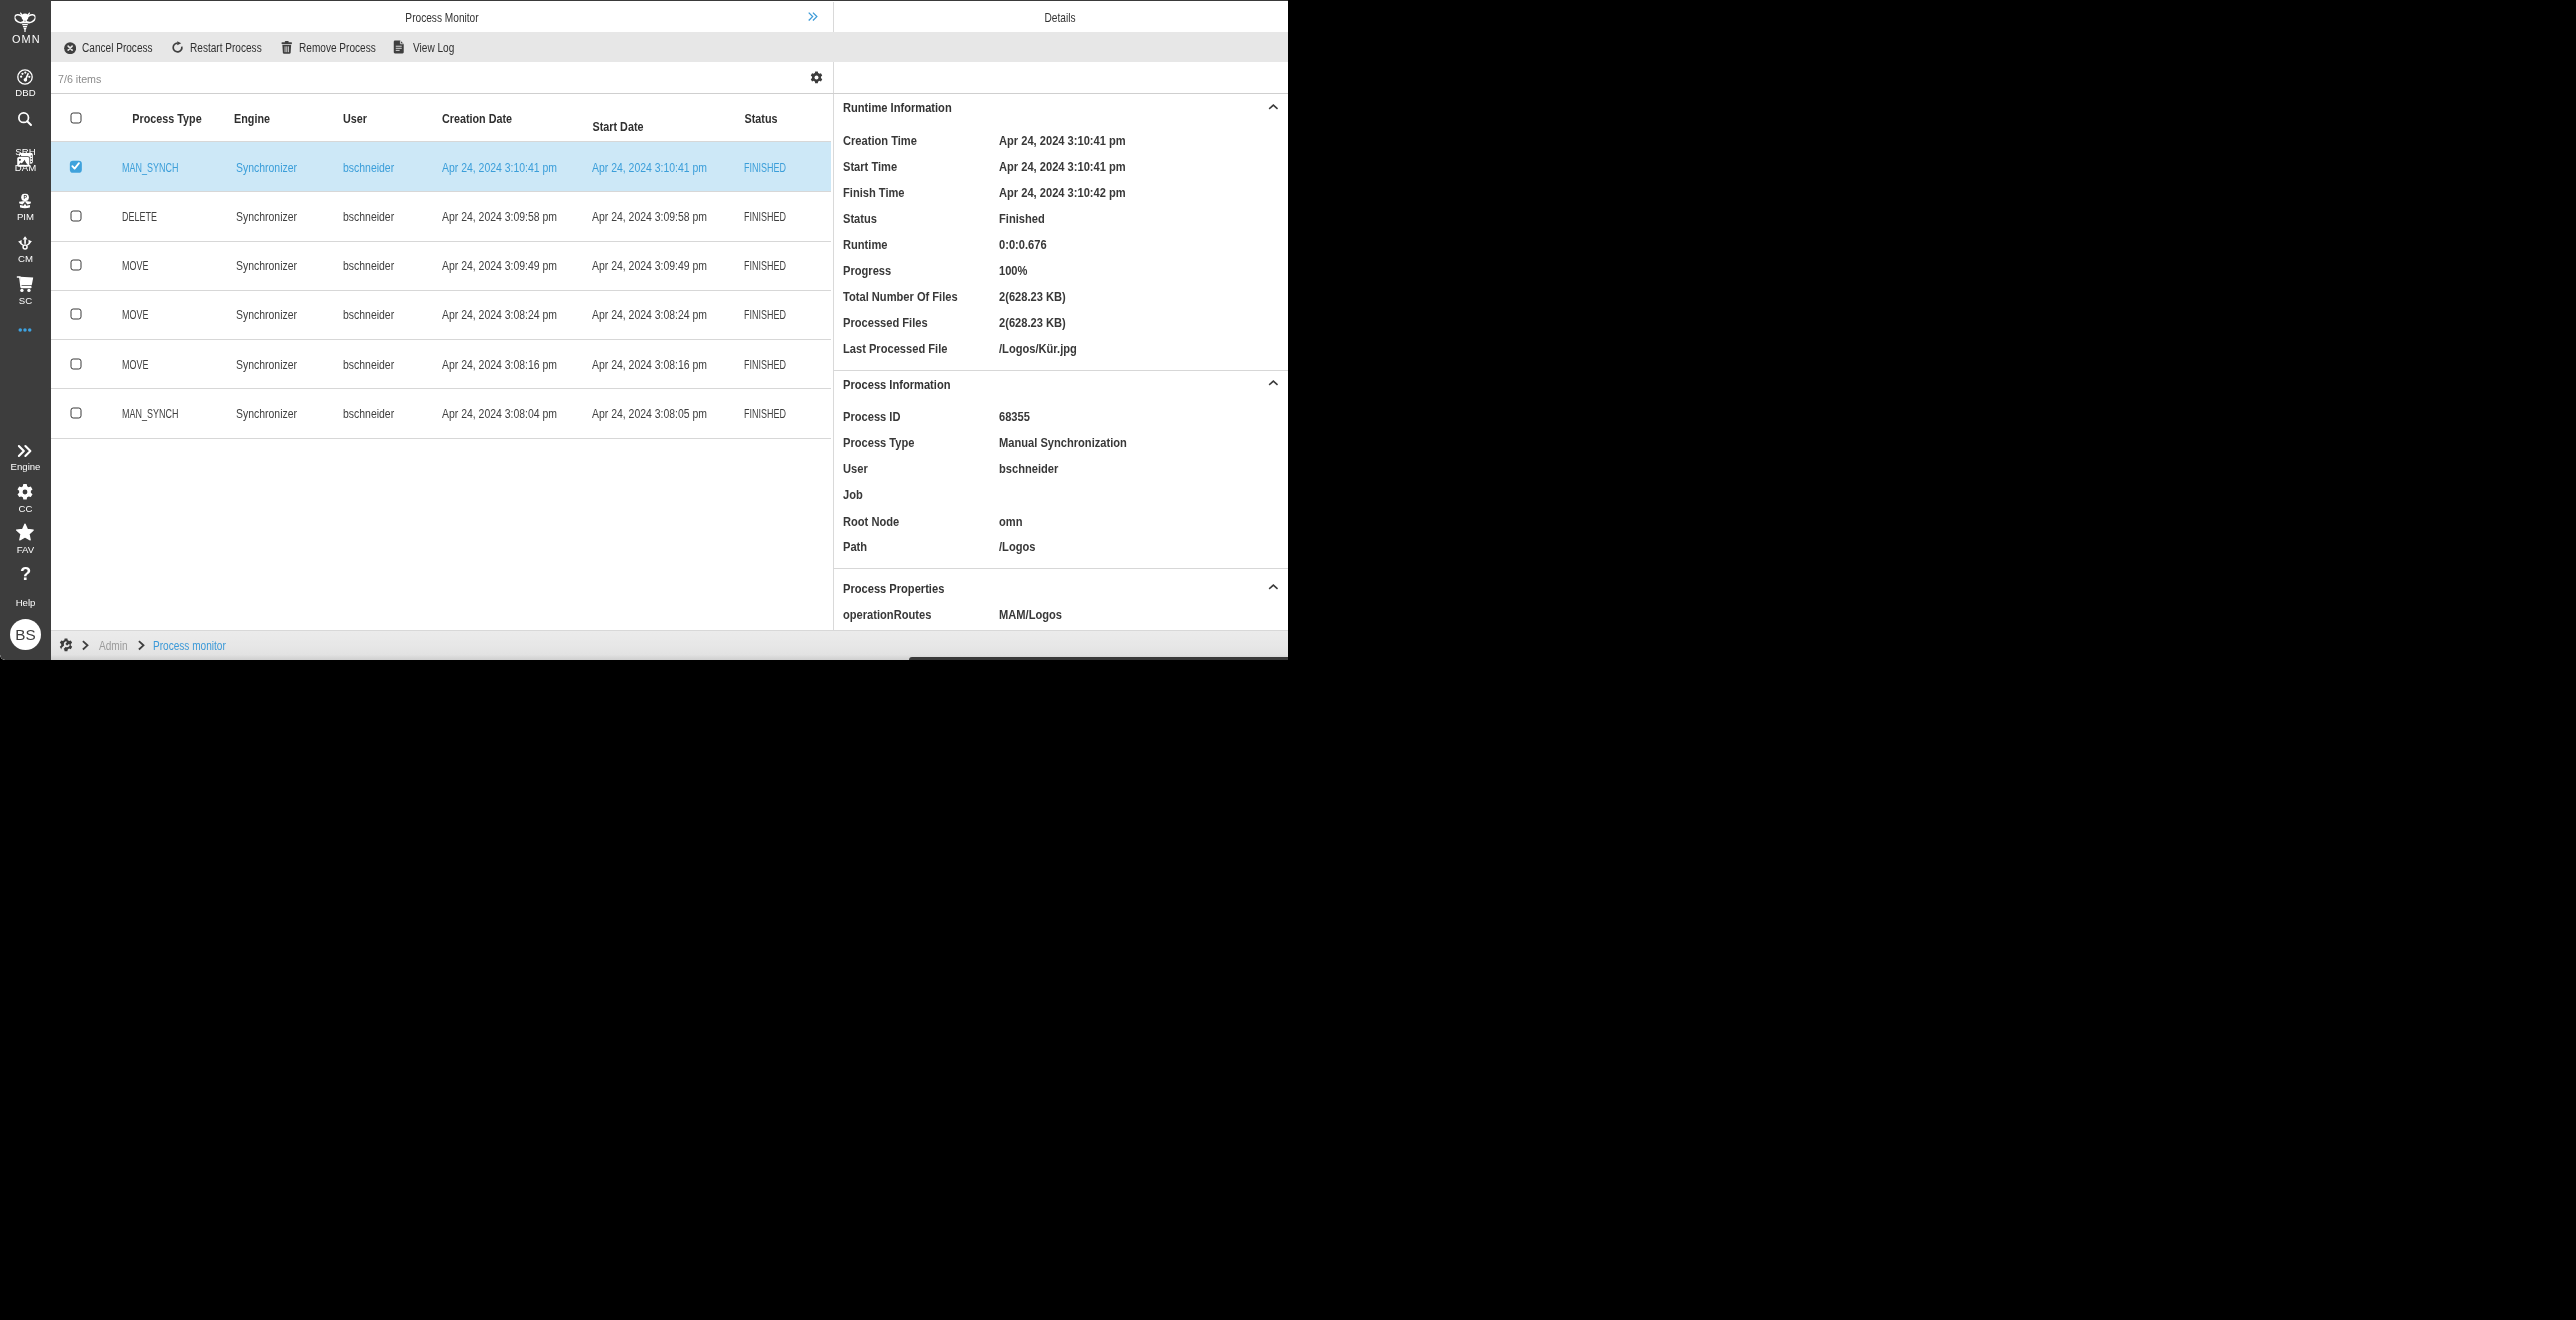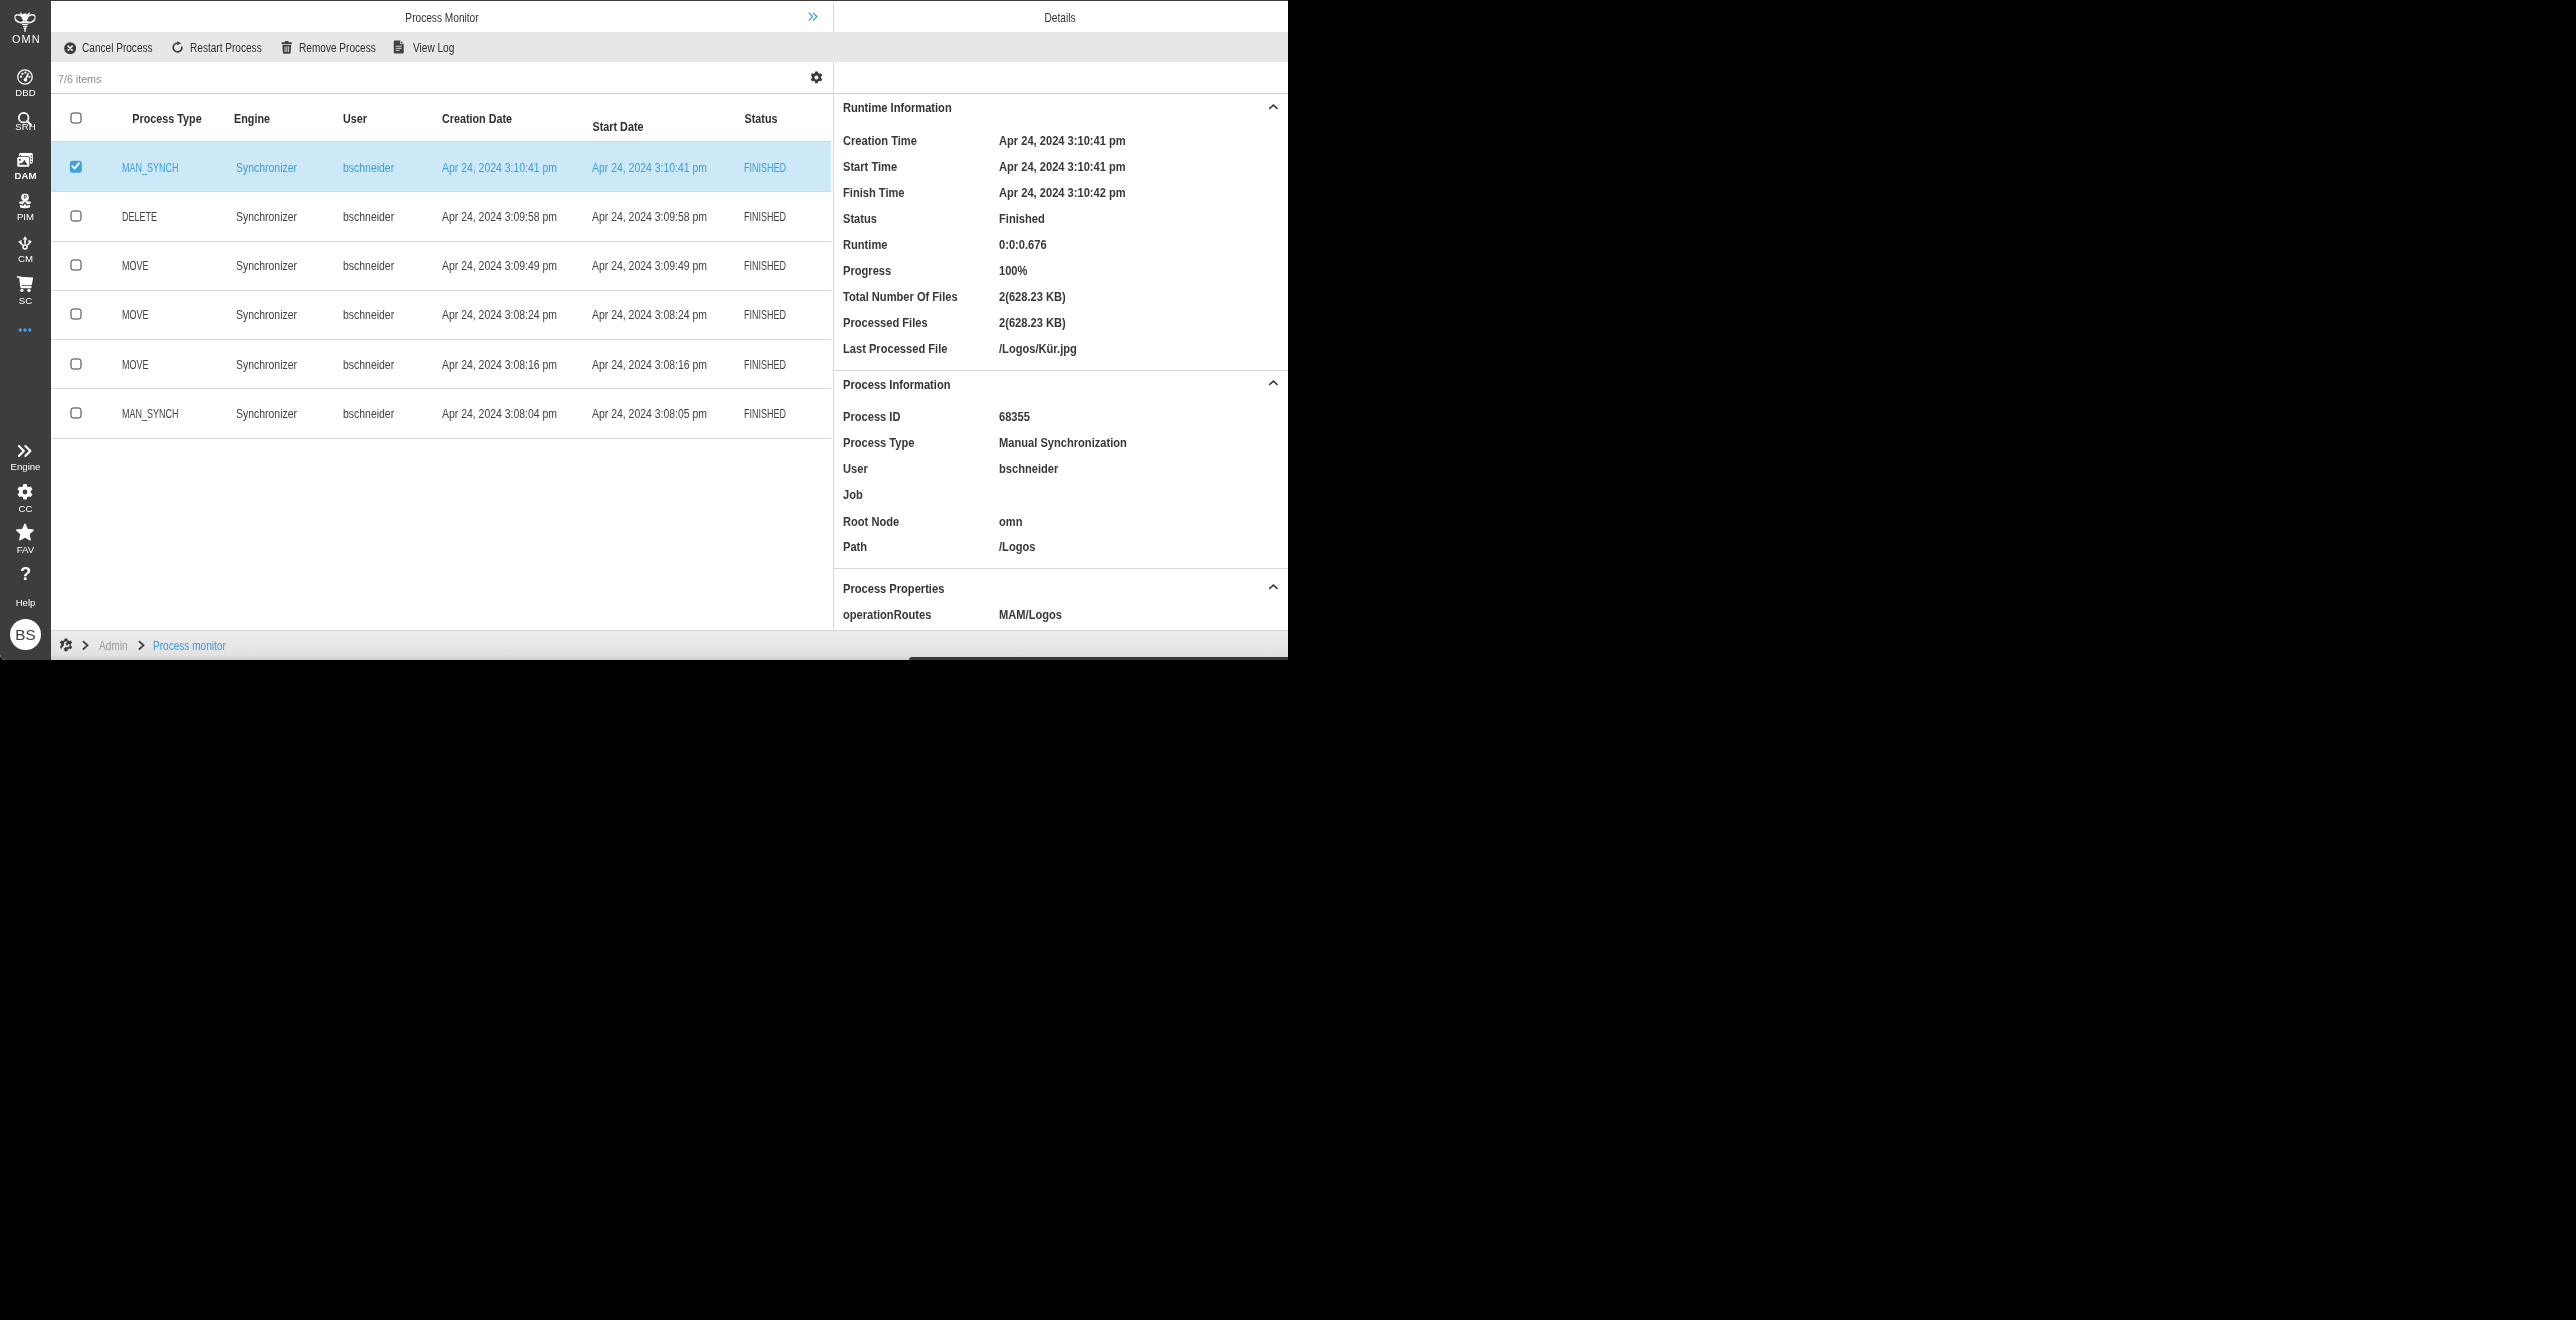--- a/index.html
+++ b/index.html
@@ -260,35 +260,35 @@
       <circle cx="18.5" cy="11.7" r="1.7" fill="#fff"></circle>
       <path d="M12.7 16.3 L16.6 7.1" stroke="#fff" stroke-width="2.5" stroke-linecap="round"></path>
       <circle cx="12.6" cy="16.3" r="2.7" fill="#fff"></circle>
     </svg>
     <div class="sbl" style="top:92px;"><span>DBD</span></div>
 
     <svg class="sicon" style="top:119px;" width="16" height="16" viewBox="0 0 24 24">
       <circle cx="10" cy="10" r="7.2" fill="none" stroke="#fff" stroke-width="2.6"></circle>
       <path d="M15.3 15.3 L21 21" stroke="#fff" stroke-width="3" stroke-linecap="round"></path>
     </svg>
-    <div class="sbl" style="top:126px;"><span>SRH</span></div>
+    <div class="sbl" style="top:151px;"><span>SRH</span></div>
 
     <svg class="sicon" style="top:160px;" width="16" height="14.4" viewBox="0 0 42 37.5">
       <rect x="5" y="0" width="36.6" height="28.4" rx="5" fill="#fff"></rect>
       <circle cx="9" cy="7" r="1.8" fill="#3d3d3d"></circle>
       <rect x="36" y="6.8" width="3.4" height="3.2" fill="#3d3d3d"></rect>
       <rect x="36" y="13.8" width="3.4" height="3.2" fill="#3d3d3d"></rect>
       <rect x="36" y="21" width="3.4" height="3.2" fill="#3d3d3d"></rect>
       <rect x="-1.2" y="9" width="35.6" height="30" rx="6" fill="#3d3d3d"></rect>
       <rect x="0.6" y="11" width="31.8" height="26" rx="4" fill="#fff"></rect>
       <circle cx="7.6" cy="18.4" r="2.7" fill="#3d3d3d"></circle>
       <path d="M4.5 31.3 L9.8 25 L12.5 27.8 L20.4 18 L24.5 31.3 Z" fill="#3d3d3d"></path>
       <path d="M20 22 L28.4 31.3 L20 31.3 Z" fill="#3d3d3d"></path>
     </svg>
-    <div class="sbl" style="top:175px;font-weight:bold;"><span>DAM</span></div>
+    <div class="sbl" style="top:167px;"><span>DAM</span></div>
 
     <svg class="sicon" style="top:201px;" width="12.7" height="15" viewBox="0 0 33 39">
       <circle cx="16.6" cy="10" r="10" fill="#fff"></circle>
       <text x="16.8" y="14.6" text-anchor="middle" font-size="13.5" font-weight="bold" fill="#3d3d3d" font-family="Liberation Sans">P</text>
       <path d="M0.9 21.4 L15 19.2 L16.5 21.2 L10 28.6 L1.8 26.2 Z" fill="#fff"></path>
       <path d="M32.1 21.4 L18 19.2 L16.5 21.2 L23 28.6 L31.2 26.2 Z" fill="#fff"></path>
       <path d="M3.3 29.6 L13.4 31.6 L16.5 25.8 L19.6 31.6 L29.7 29.6 L29.2 36.2 L16.5 39 L3.8 36.2 Z" fill="#fff"></path>
     </svg>
     <div class="sbl" style="top:216px;"><span>PIM</span></div>
 

